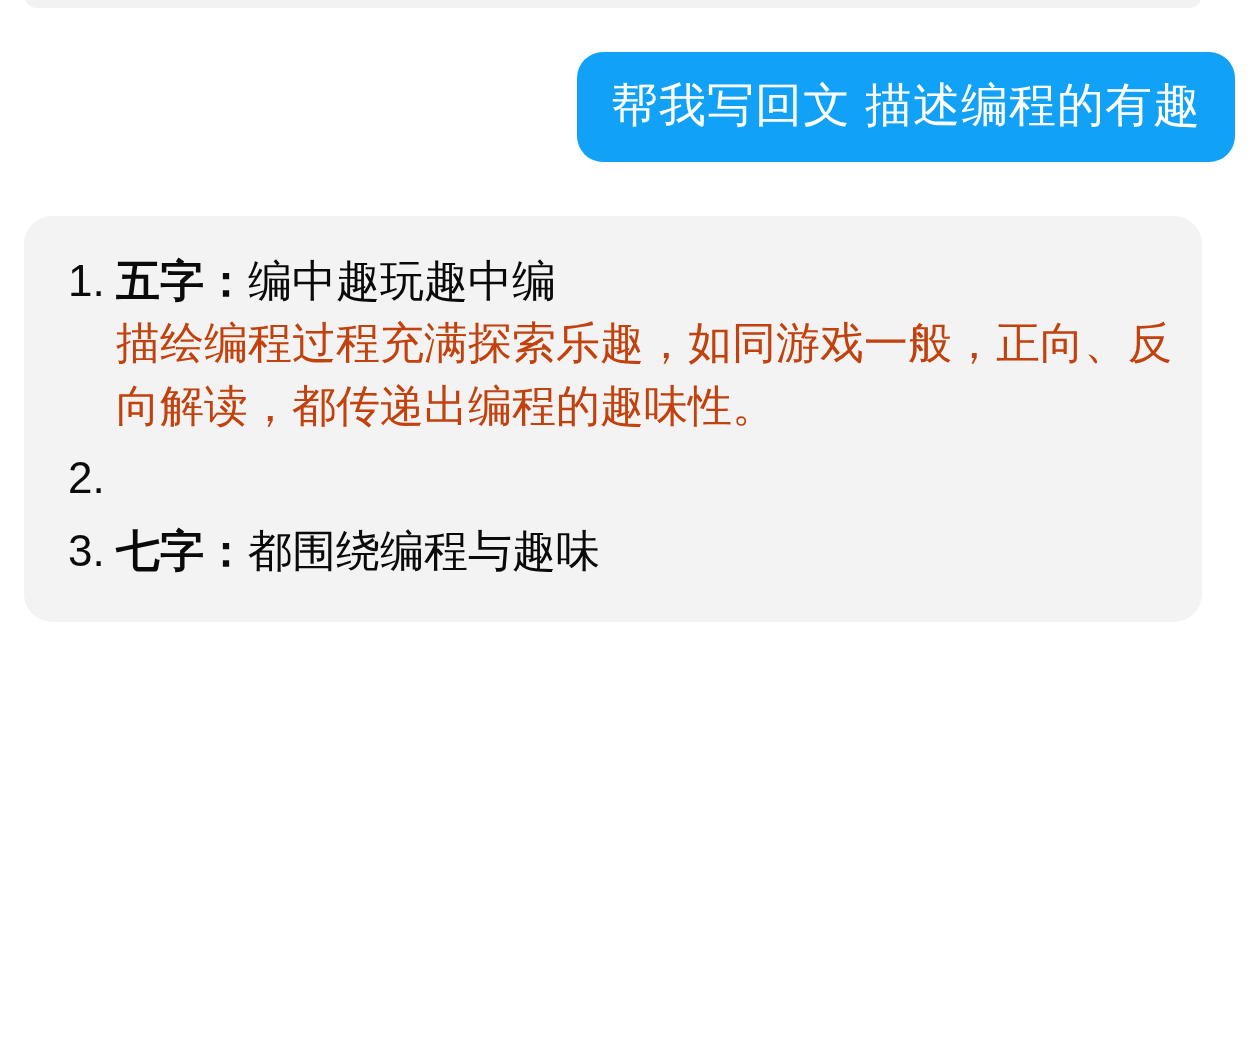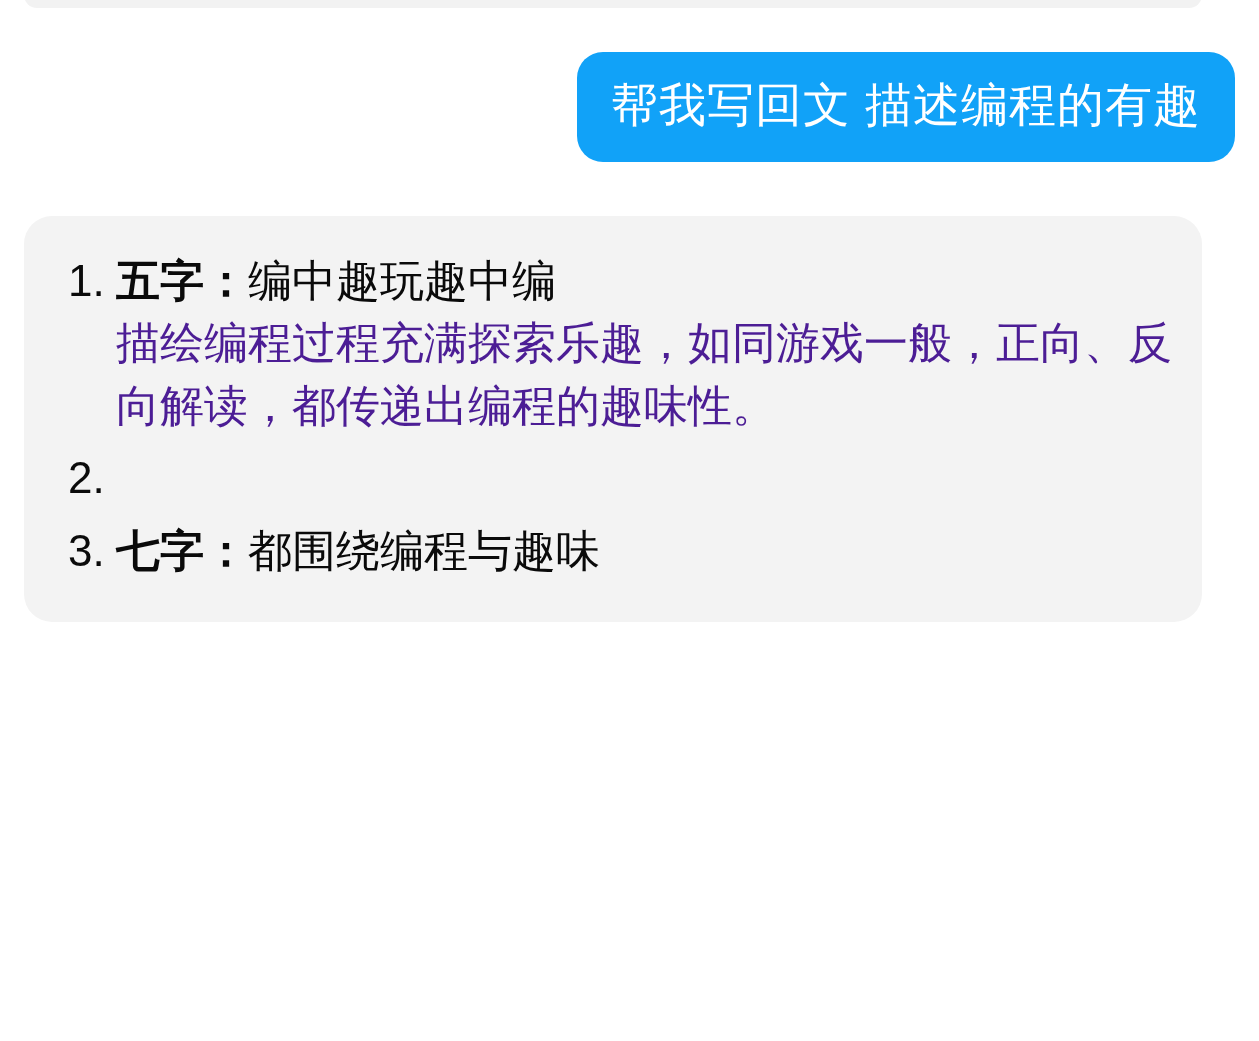--- a/index.html
+++ b/index.html
@@ -88,21 +88,21 @@
   }
   .item-head .label {
     font-weight: bold;
   }
   .item-head .title {
     font-weight: normal;
   }
   .item-desc {
     font-size: 44px;
     line-height: 1.42;
-    color: #4c1d95;
+    color: #c2410c;
     letter-spacing: 0px;
   }
 </style>
 </head>
 <body>
 
 <div class="chat">
 
   <div class="top-partial"></div>
 

